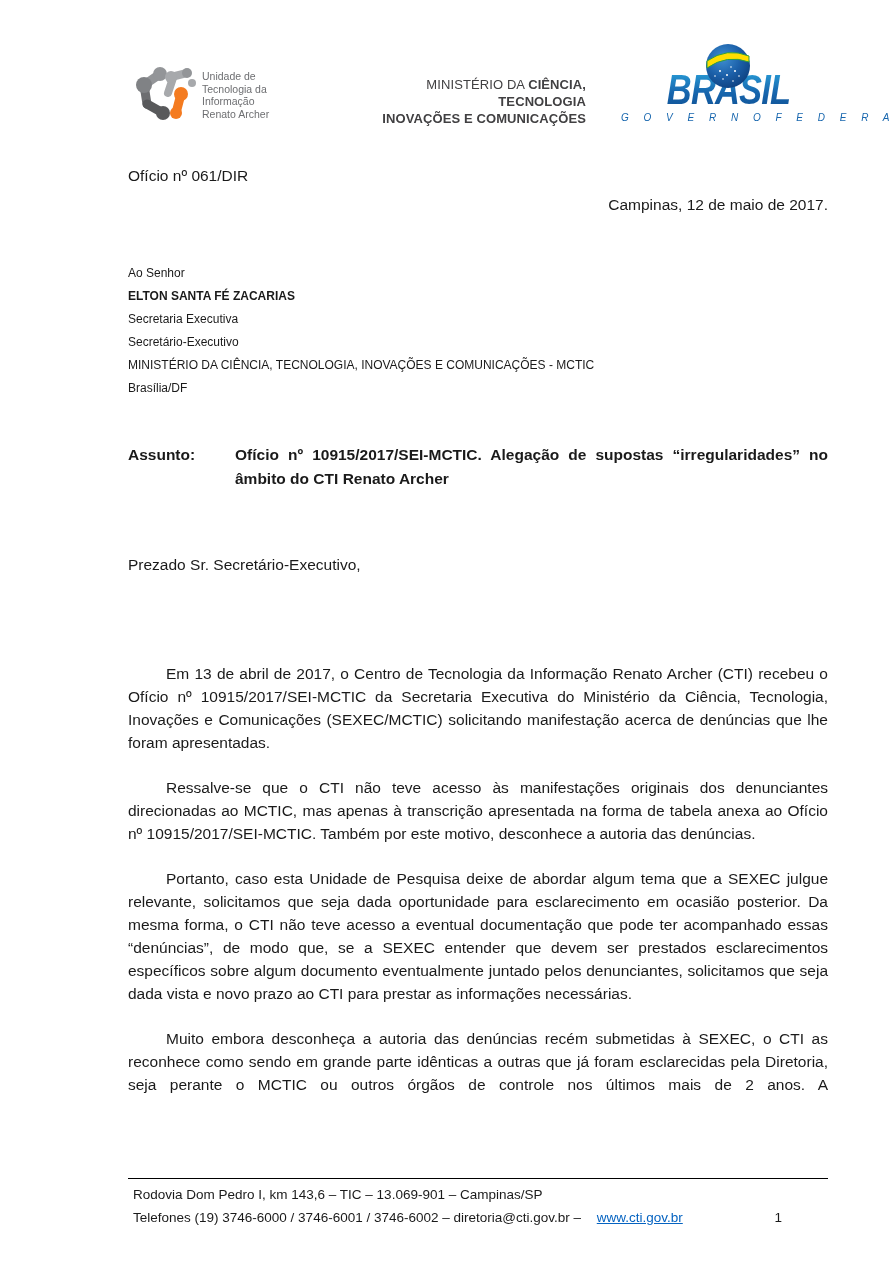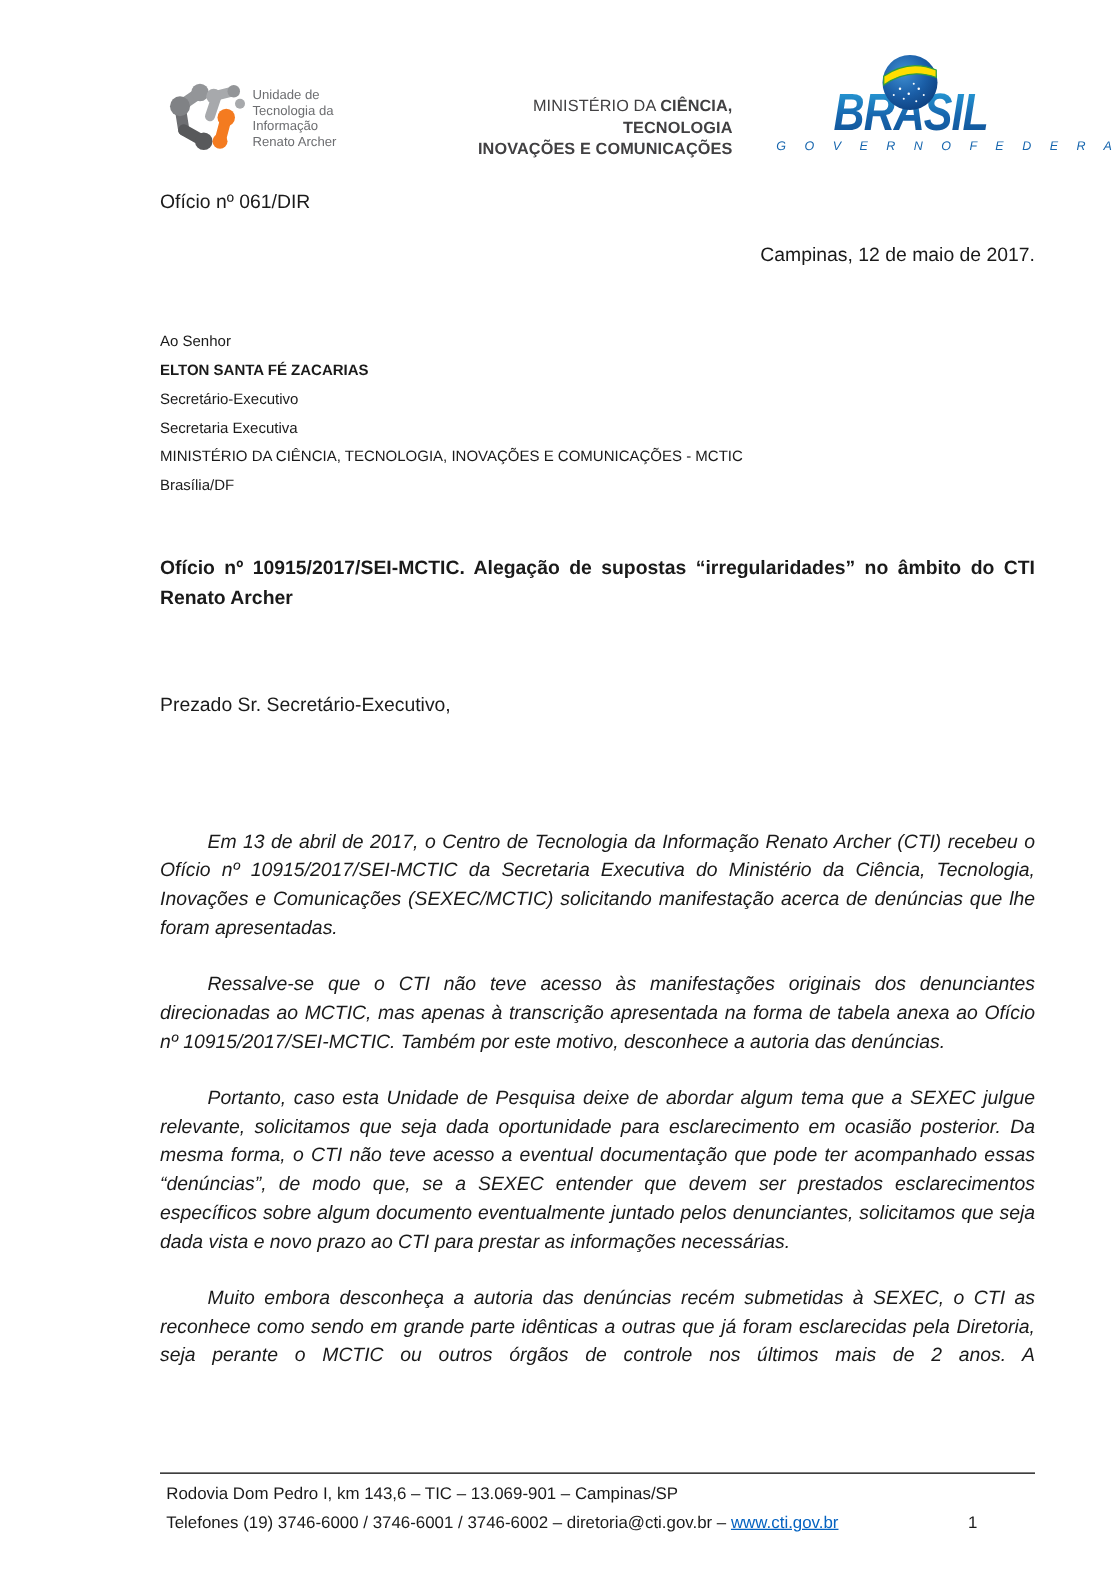--- a/index.html
+++ b/index.html
@@ -35,40 +35,40 @@
     -webkit-background-clip: text; background-clip: text; color: transparent;
     z-index: 1;
   }
   .brasil-sub {
     position: absolute; left: 0; top: 72px; width: 215px; text-align: center;
     font-size: 10px; font-style: italic; color: #1766ae; letter-spacing: 6px;
     white-space: nowrap;
   }
 
   
-  .ref-line   { top: 153px; font-size: 15.5px; }
+  .ref-line   { top: 167px; font-size: 15.5px; }
   .date-line  { top: 196px; font-size: 15.5px; text-align: right; }
   .addressee  { top: 262px; font-size: 12px; line-height: 23px; }
   .addressee .bold { font-weight: bold; }
 
   .subject { top: 443px; display: flex; font-weight: bold; font-size: 15.5px; line-height: 23.5px; }
   .subject-label { width: 107px; flex: 0 0 auto; }
   .subject-text  { flex: 1; text-align: justify; }
 
   .salutation { top: 556px; font-size: 15.5px; }
 
-  .body-text { top: 662px; font-size: 15.5px; line-height: 23px; font-style: italic; }
+  .body-text { top: 662px; font-size: 15.5px; line-height: 23px; }
   .body-text p { margin: 0 0 22px 0; text-align: justify; text-indent: 38px; }
   .body-text p.continued { text-align-last: justify; }
 
   
   .footer { top: 1178px; border-top: 1.5px solid #000; padding-top: 4px;
             font-size: 13.5px; line-height: 23px; }
   .footer-inner { padding-left: 5px; position: relative; }
-  .footer a { color: #0563C1; text-decoration: underline; }
+  .footer a { color: #0563C1; text-decoration: underline; margin-left: 12px; }
   .page-number { position: absolute; right: 46px; bottom: 0px; color: #1a1a1a; }
 </style>
 </head>
 <body>
 
 <div class="page">
 
   <div class="letterhead">
 
     <div class="cti-brand">
@@ -130,27 +130,28 @@
       <div class="brasil-sub">G O V E R N O   F E D E R A L</div>
     </div>
   </div>
 
   <div class="content ref-line">Ofício nº 061/DIR</div>
   <div class="content date-line">Campinas, 12 de maio de 2017.</div>
 
   <div class="content addressee">
     <div>Ao Senhor</div>
     <div class="bold">ELTON SANTA FÉ ZACARIAS</div>
+    <div>Secretaria Executiva</div>
     <div>Secretário-Executivo</div>
-    <div>Secretaria Executiva</div>
     <div>MINISTÉRIO DA CIÊNCIA, TECNOLOGIA, INOVAÇÕES E COMUNICAÇÕES - MCTIC</div>
     <div>Brasília/DF</div>
   </div>
 
   <div class="content subject">
+    <div class="subject-label">Assunto:</div>
     <div class="subject-text">Ofício nº 10915/2017/SEI-MCTIC. Alegação de supostas “irregularidades” no âmbito do CTI Renato Archer</div>
   </div>
 
   <div class="content salutation">Prezado Sr. Secretário-Executivo,</div>
 
   <div class="content body-text">
     <p>Em 13 de abril de 2017, o Centro de Tecnologia da Informação Renato Archer (CTI) recebeu o Ofício nº 10915/2017/SEI-MCTIC da Secretaria Executiva do Ministério da Ciência, Tecnologia, Inovações e Comunicações (SEXEC/MCTIC) solicitando manifestação acerca de denúncias que lhe foram apresentadas.</p>
     <p>Ressalve-se que o CTI não teve acesso às manifestações originais dos denunciantes direcionadas ao MCTIC, mas apenas à transcrição apresentada na forma de tabela anexa ao Ofício nº 10915/2017/SEI-MCTIC. Também por este motivo, desconhece a autoria das denúncias.</p>
     <p>Portanto, caso esta Unidade de Pesquisa deixe de abordar algum tema que a SEXEC julgue relevante, solicitamos que seja dada oportunidade para esclarecimento em ocasião posterior. Da mesma forma, o CTI não teve acesso a eventual documentação que pode ter acompanhado essas “denúncias”, de modo que, se a SEXEC entender que devem ser prestados esclarecimentos específicos sobre algum documento eventualmente juntado pelos denunciantes, solicitamos que seja dada vista e novo prazo ao CTI para prestar as informações necessárias.</p>
     <p class="continued">Muito embora desconheça a autoria das denúncias recém submetidas à SEXEC, o CTI as reconhece como sendo em grande parte idênticas a outras que já foram esclarecidas pela Diretoria, seja perante o MCTIC ou outros órgãos de controle nos últimos mais de 2 anos. A</p>

